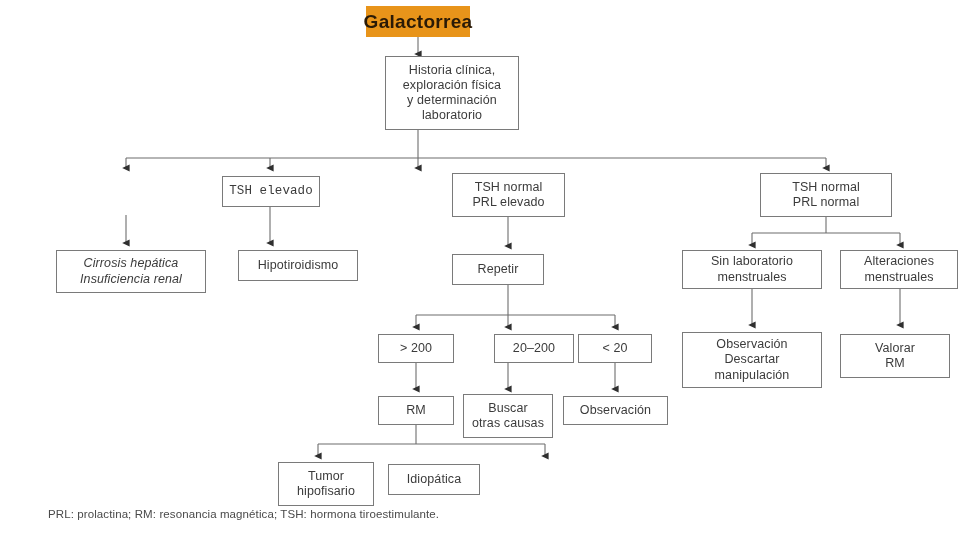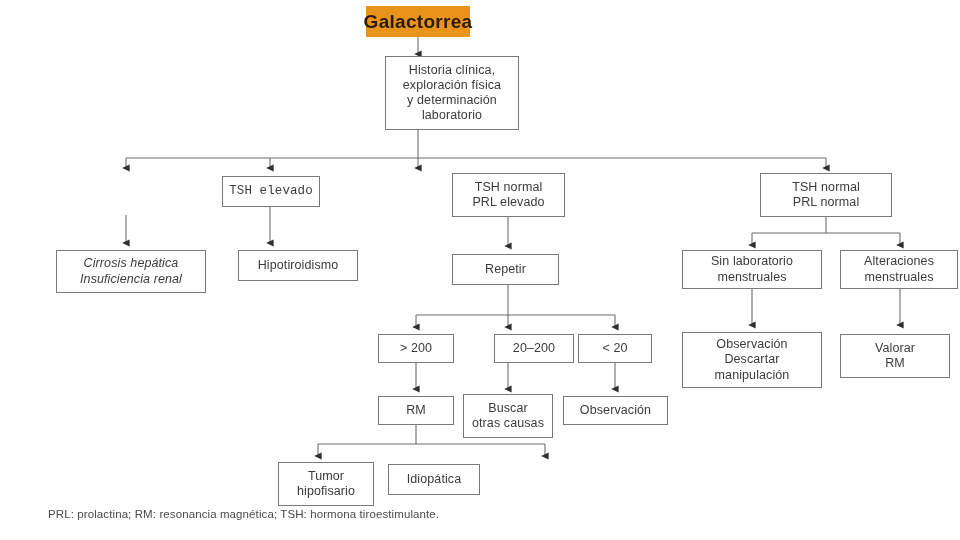--- a/index.html
+++ b/index.html
@@ -125,21 +125,21 @@
 PRL elevado</div>
 
   <div class="node" style="left:760px; top:173px; width:132px; height:44px;">TSH normal
 PRL normal</div>
 
   <div class="node" style="left:56px; top:250px; width:150px; height:43px;font-style:italic;">Cirrosis hepática
 Insuficiencia renal</div>
 
   <div class="node" style="left:219px; top:250px; width:120px; height:31px;margin-left:19px;">Hipotiroidismo</div>
 
-  <div class="node" style="left:452px; top:254px; width:107px; height:31px;">Repetir</div>
+  <div class="node" style="left:452px; top:254px; width:92px; height:31px;">Repetir</div>
 
   <div class="node" style="left:378px; top:334px; width:76px; height:29px;">&gt; 200</div>
 
   <div class="node" style="left:494px; top:334px; width:80px; height:29px;">20–200</div>
 
   <div class="node" style="left:578px; top:334px; width:74px; height:29px;">&lt; 20</div>
 
   <div class="node" style="left:378px; top:396px; width:76px; height:29px;">RM</div>
 
   <div class="node" style="left:463px; top:394px; width:90px; height:44px;">Buscar

